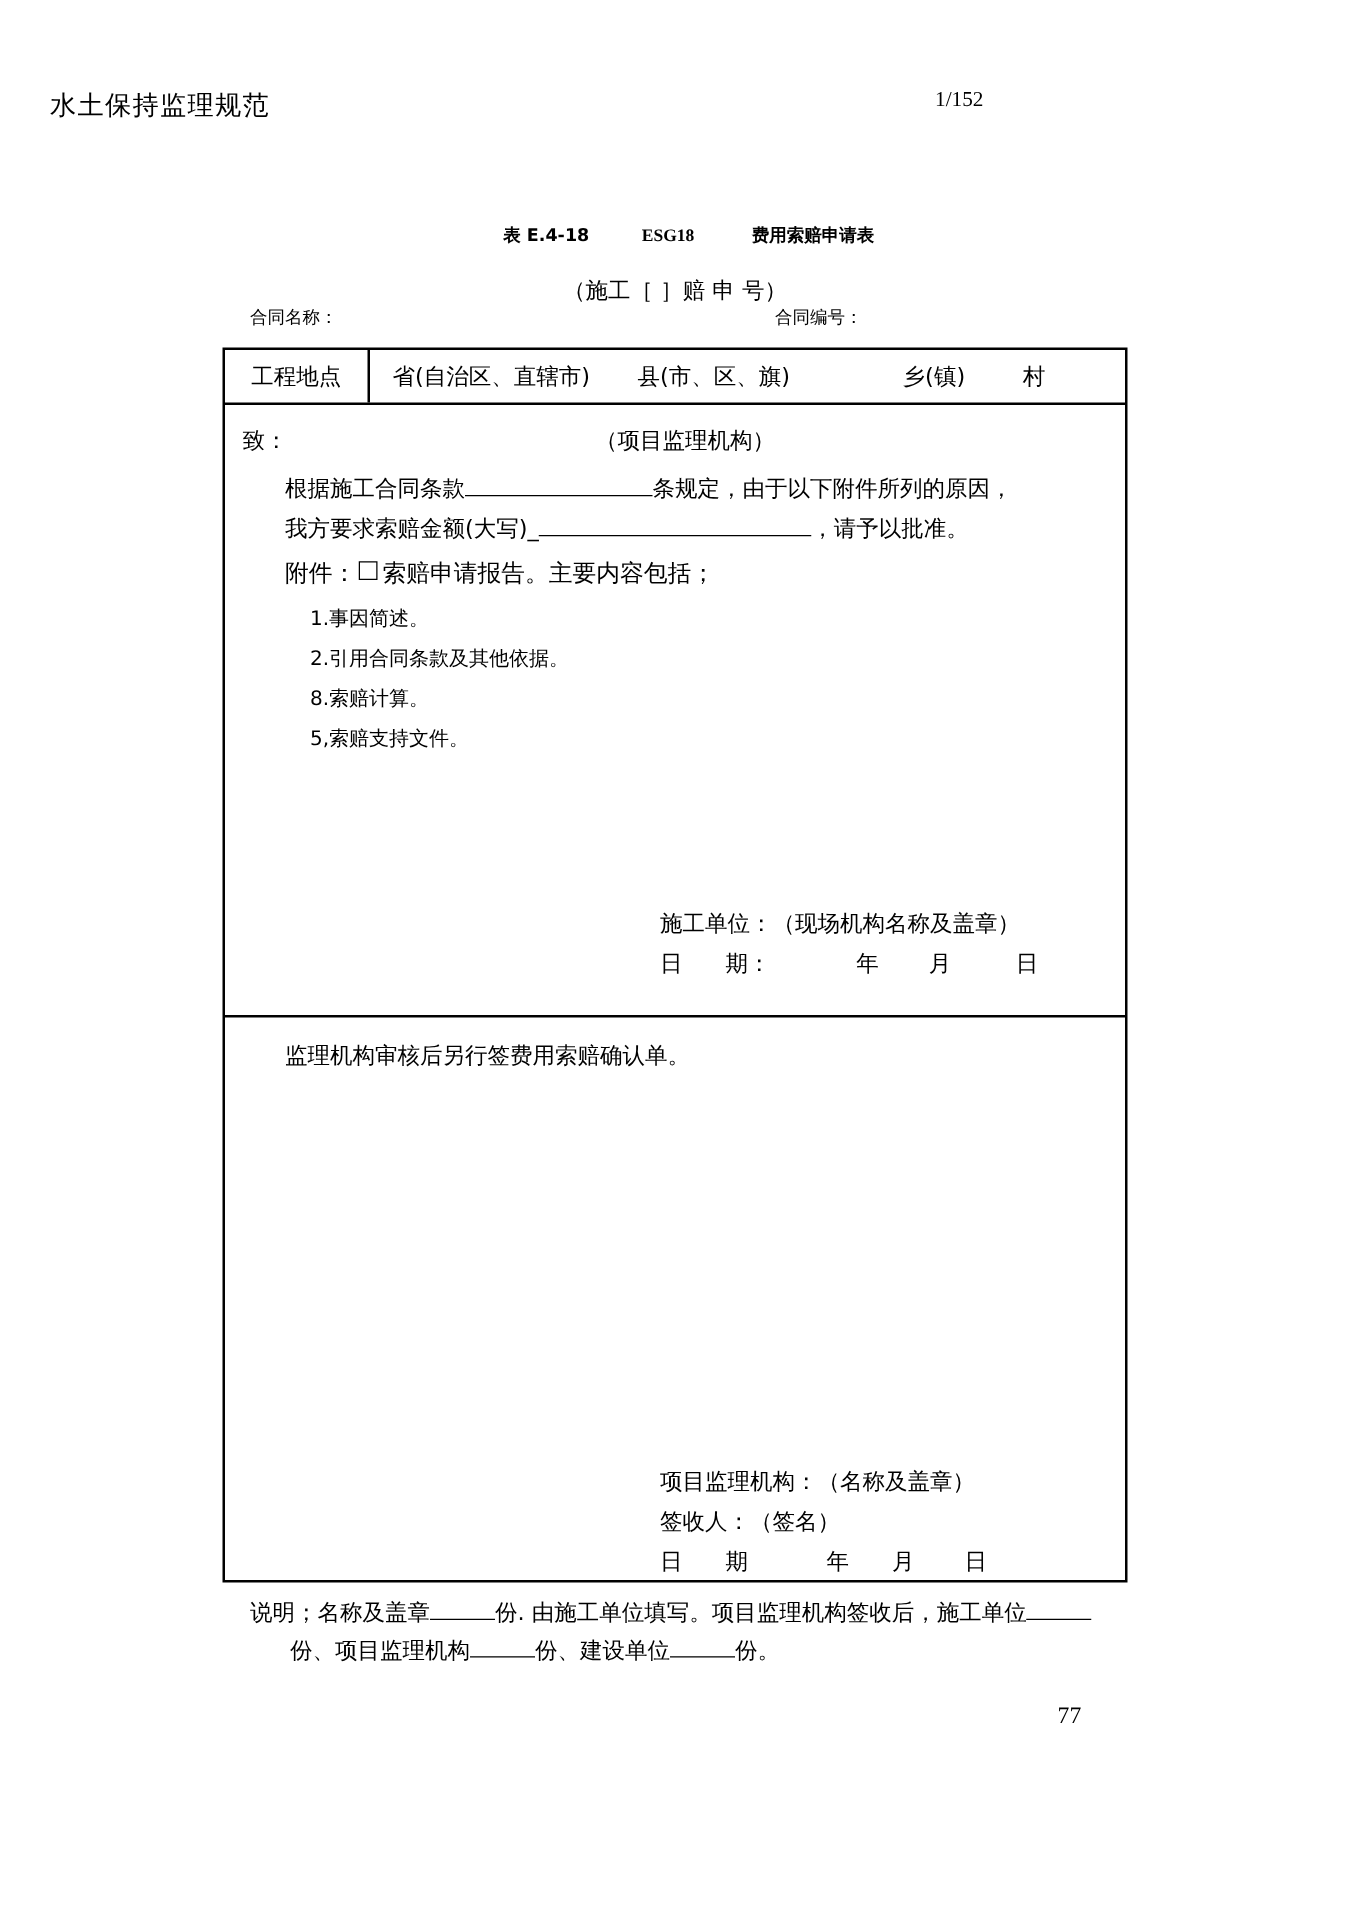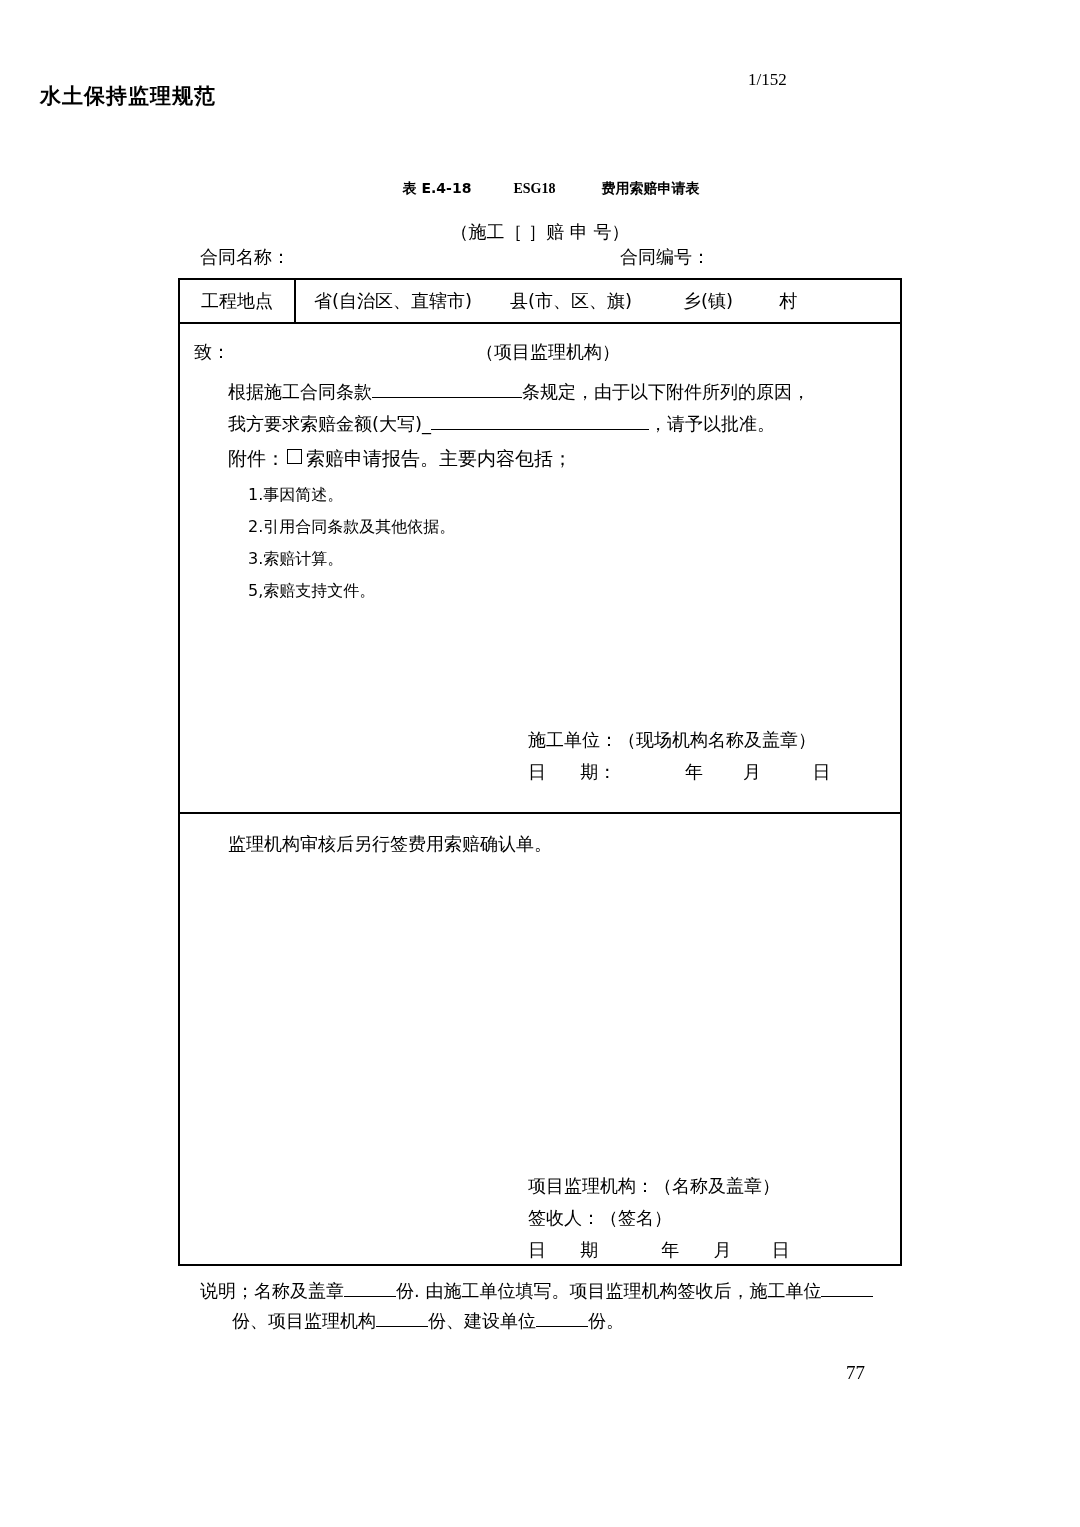--- a/index.html
+++ b/index.html
@@ -26,23 +26,23 @@
   .header {
     position: absolute;
     left: 40px;
     top: 66px;
     width: 1000px;
     height: 36px;
   }
   .header-title {
     position: absolute;
     left: 0;
-    top: 16px;
+    top: 4px;
     font-size: 21px;
-    font-weight: bold;
+    font-weight: normal;
     letter-spacing: 1px;
     font-family: "DejaVu Sans", "Liberation Sans", sans-serif;
   }
   .header-page {
     position: absolute;
     left: 708px;
     top: 4px;
     font-size: 17px;
     font-family: "Liberation Serif", serif;
   }
@@ -77,21 +77,21 @@
     font-size: 18px;
   }
 
   
   .contract-line {
     position: absolute;
     left: 200px;
     top: 245px;
     width: 740px;
     height: 26px;
-    font-size: 18px;
+    font-size: 14px;
   }
   .contract-name {
     position: absolute;
     left: 0;
     top: 0;
   }
   .contract-no {
     position: absolute;
     left: 420px;
     top: 0;
@@ -129,21 +129,21 @@
     left: 116px;
     top: 0;
     right: 0;
     height: 100%;
     display: flex;
     align-items: center;
     font-size: 18px;
   }
   .loc-f1 { margin-left: 18px; }
   .loc-f2 { margin-left: 38px; }
-  .loc-f3 { margin-left: 51px; }
+  .loc-f3 { margin-left: 90px; }
   .loc-f4 { margin-left: 46px; }
 
   .sec-a {
     position: relative;
     height: 490px;
     border-bottom: 2px solid #000;
     box-sizing: border-box;
     font-size: 18px;
   }
   .sec-b {
@@ -287,21 +287,21 @@
         <span>我方要求索赔金额(大写)_</span><span class="blank-lg"></span><span>，请予以批准。</span>
       </div>
 
       <div class="attach">
         <span>附件：</span><span class="chk"></span><span>索赔申请报告。主要内容包括；</span>
       </div>
 
       <div class="items">
         <div>1.事因简述。</div>
         <div>2.引用合同条款及其他依据。</div>
-        <div>3.索赔计算。</div>
+        <div>8.索赔计算。</div>
         <div>5,索赔支持文件。</div>
       </div>
 
       <div class="sign-block-a">
         <div>施工单位：（现场机构名称及盖章）</div>
         <div class="date-line">日      期：            年       月         日</div>
       </div>
     </div>
 
     <div class="sec-b">

